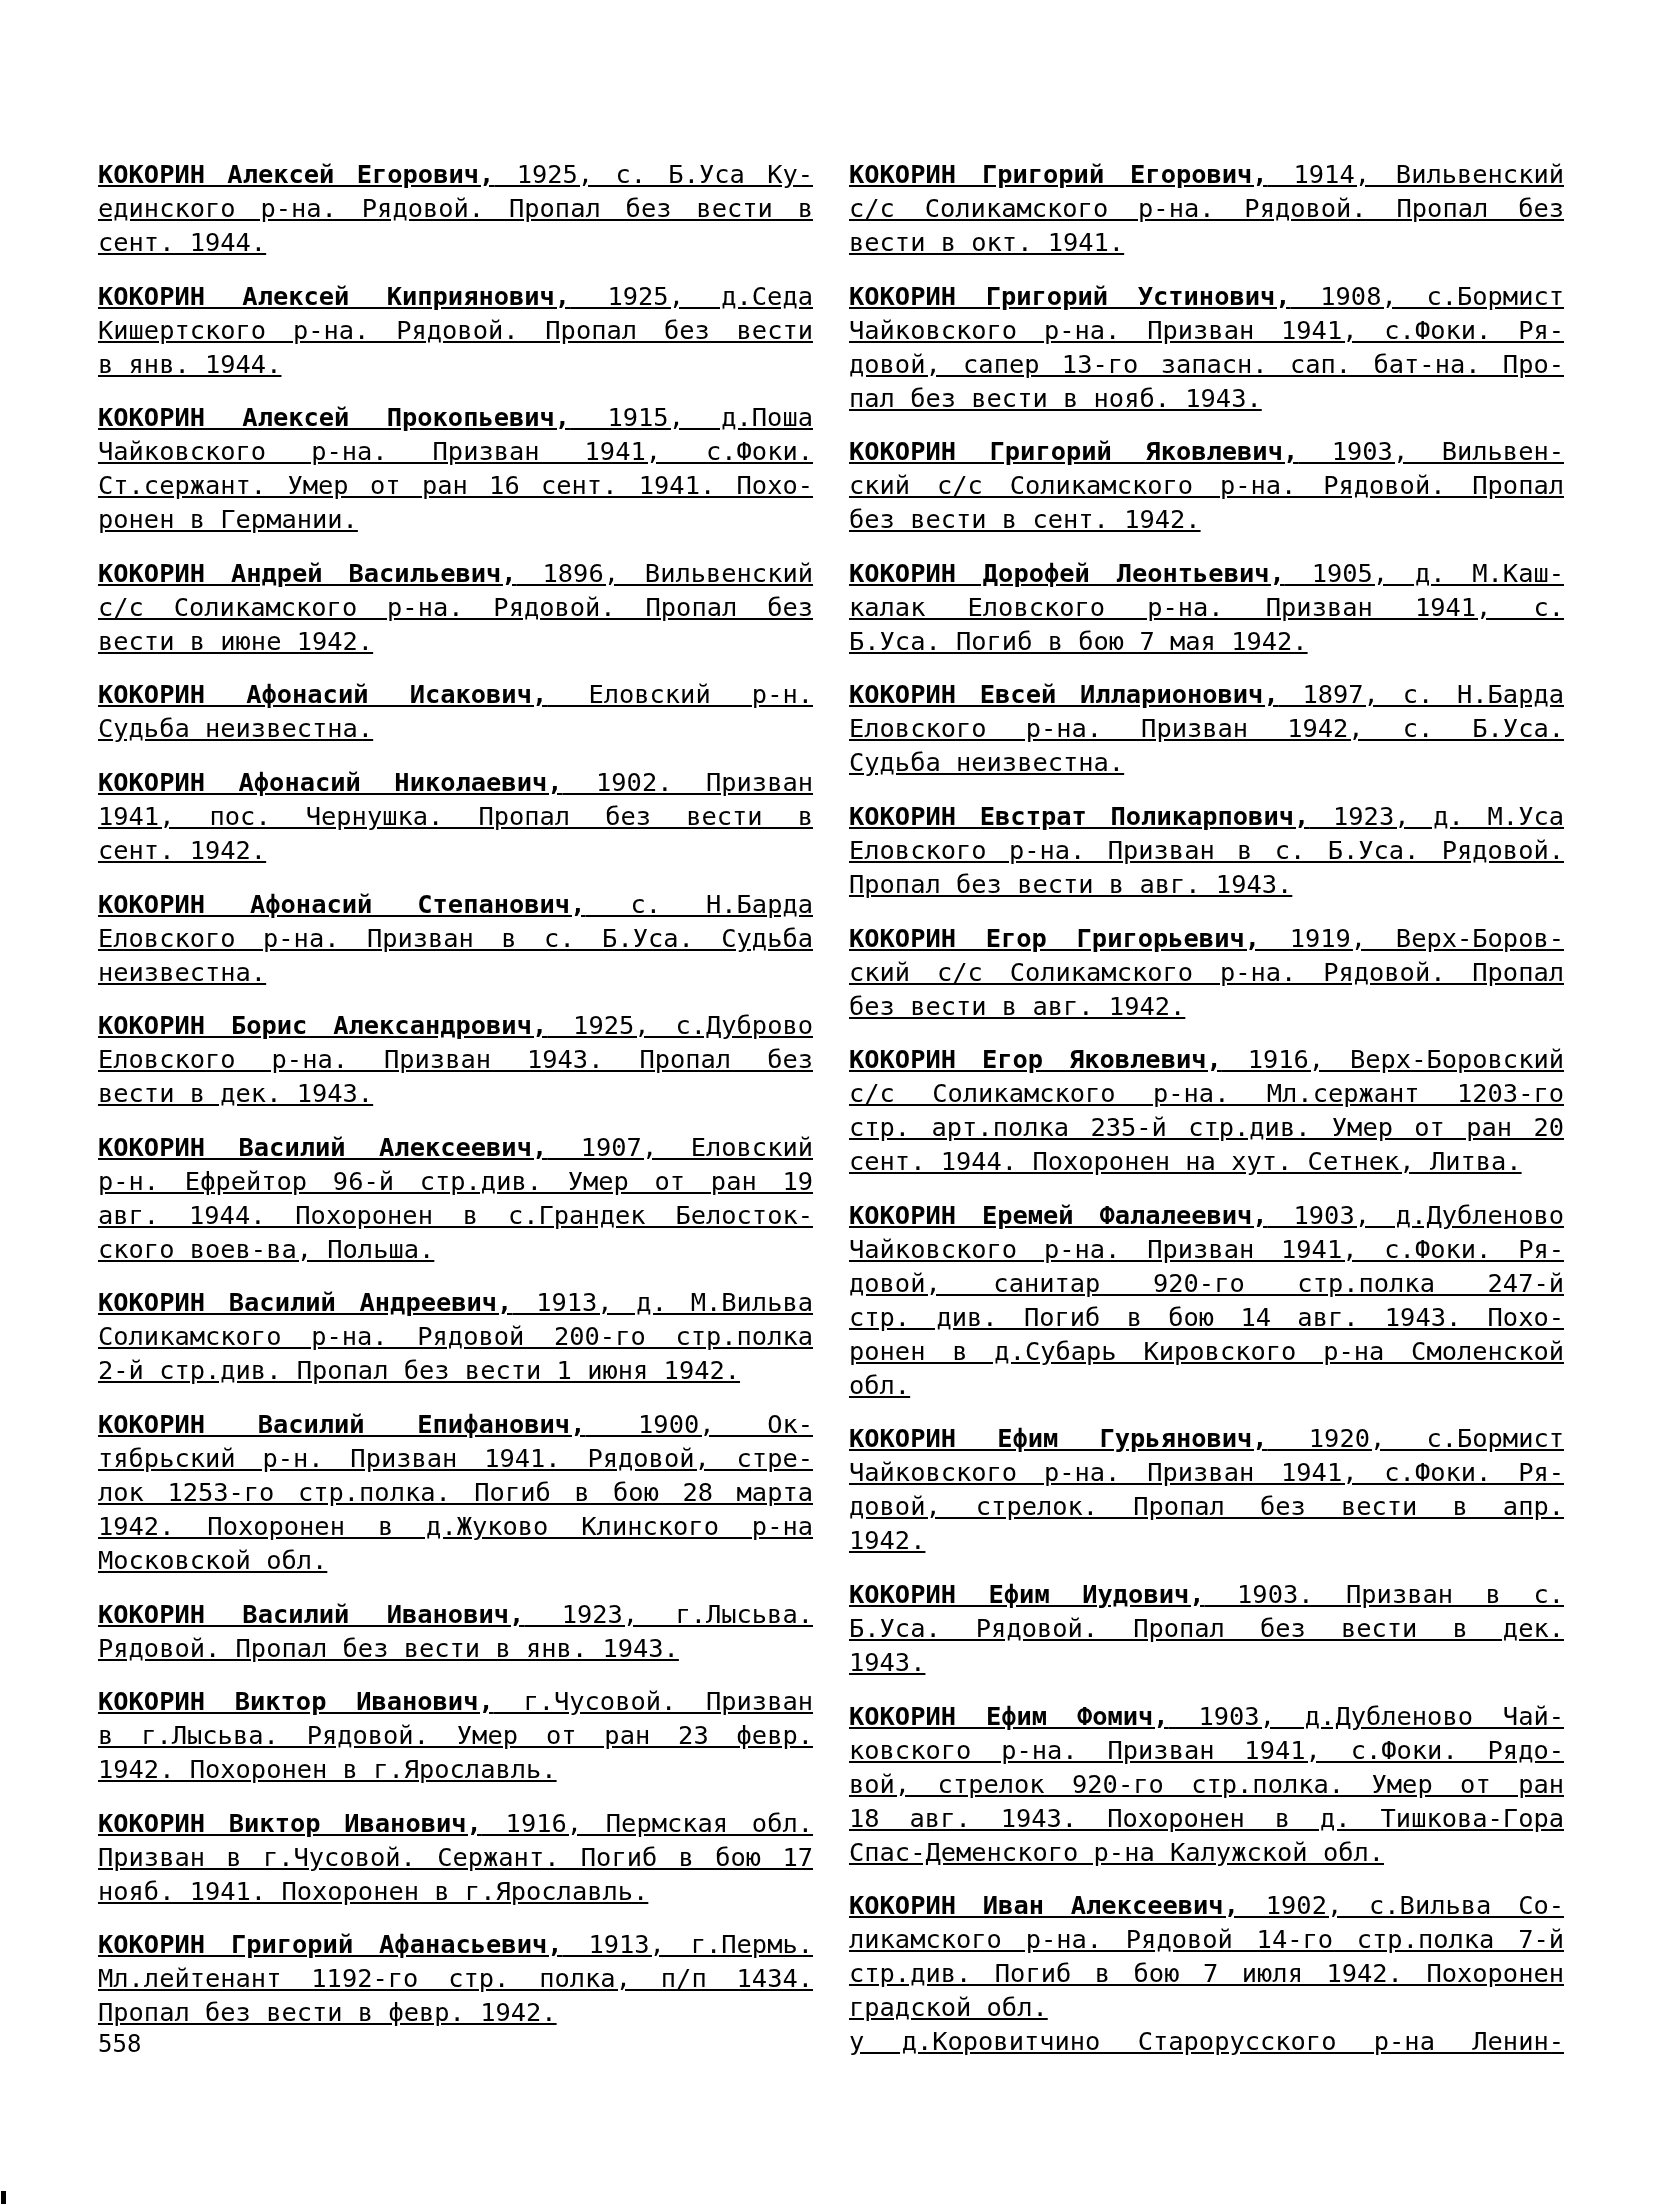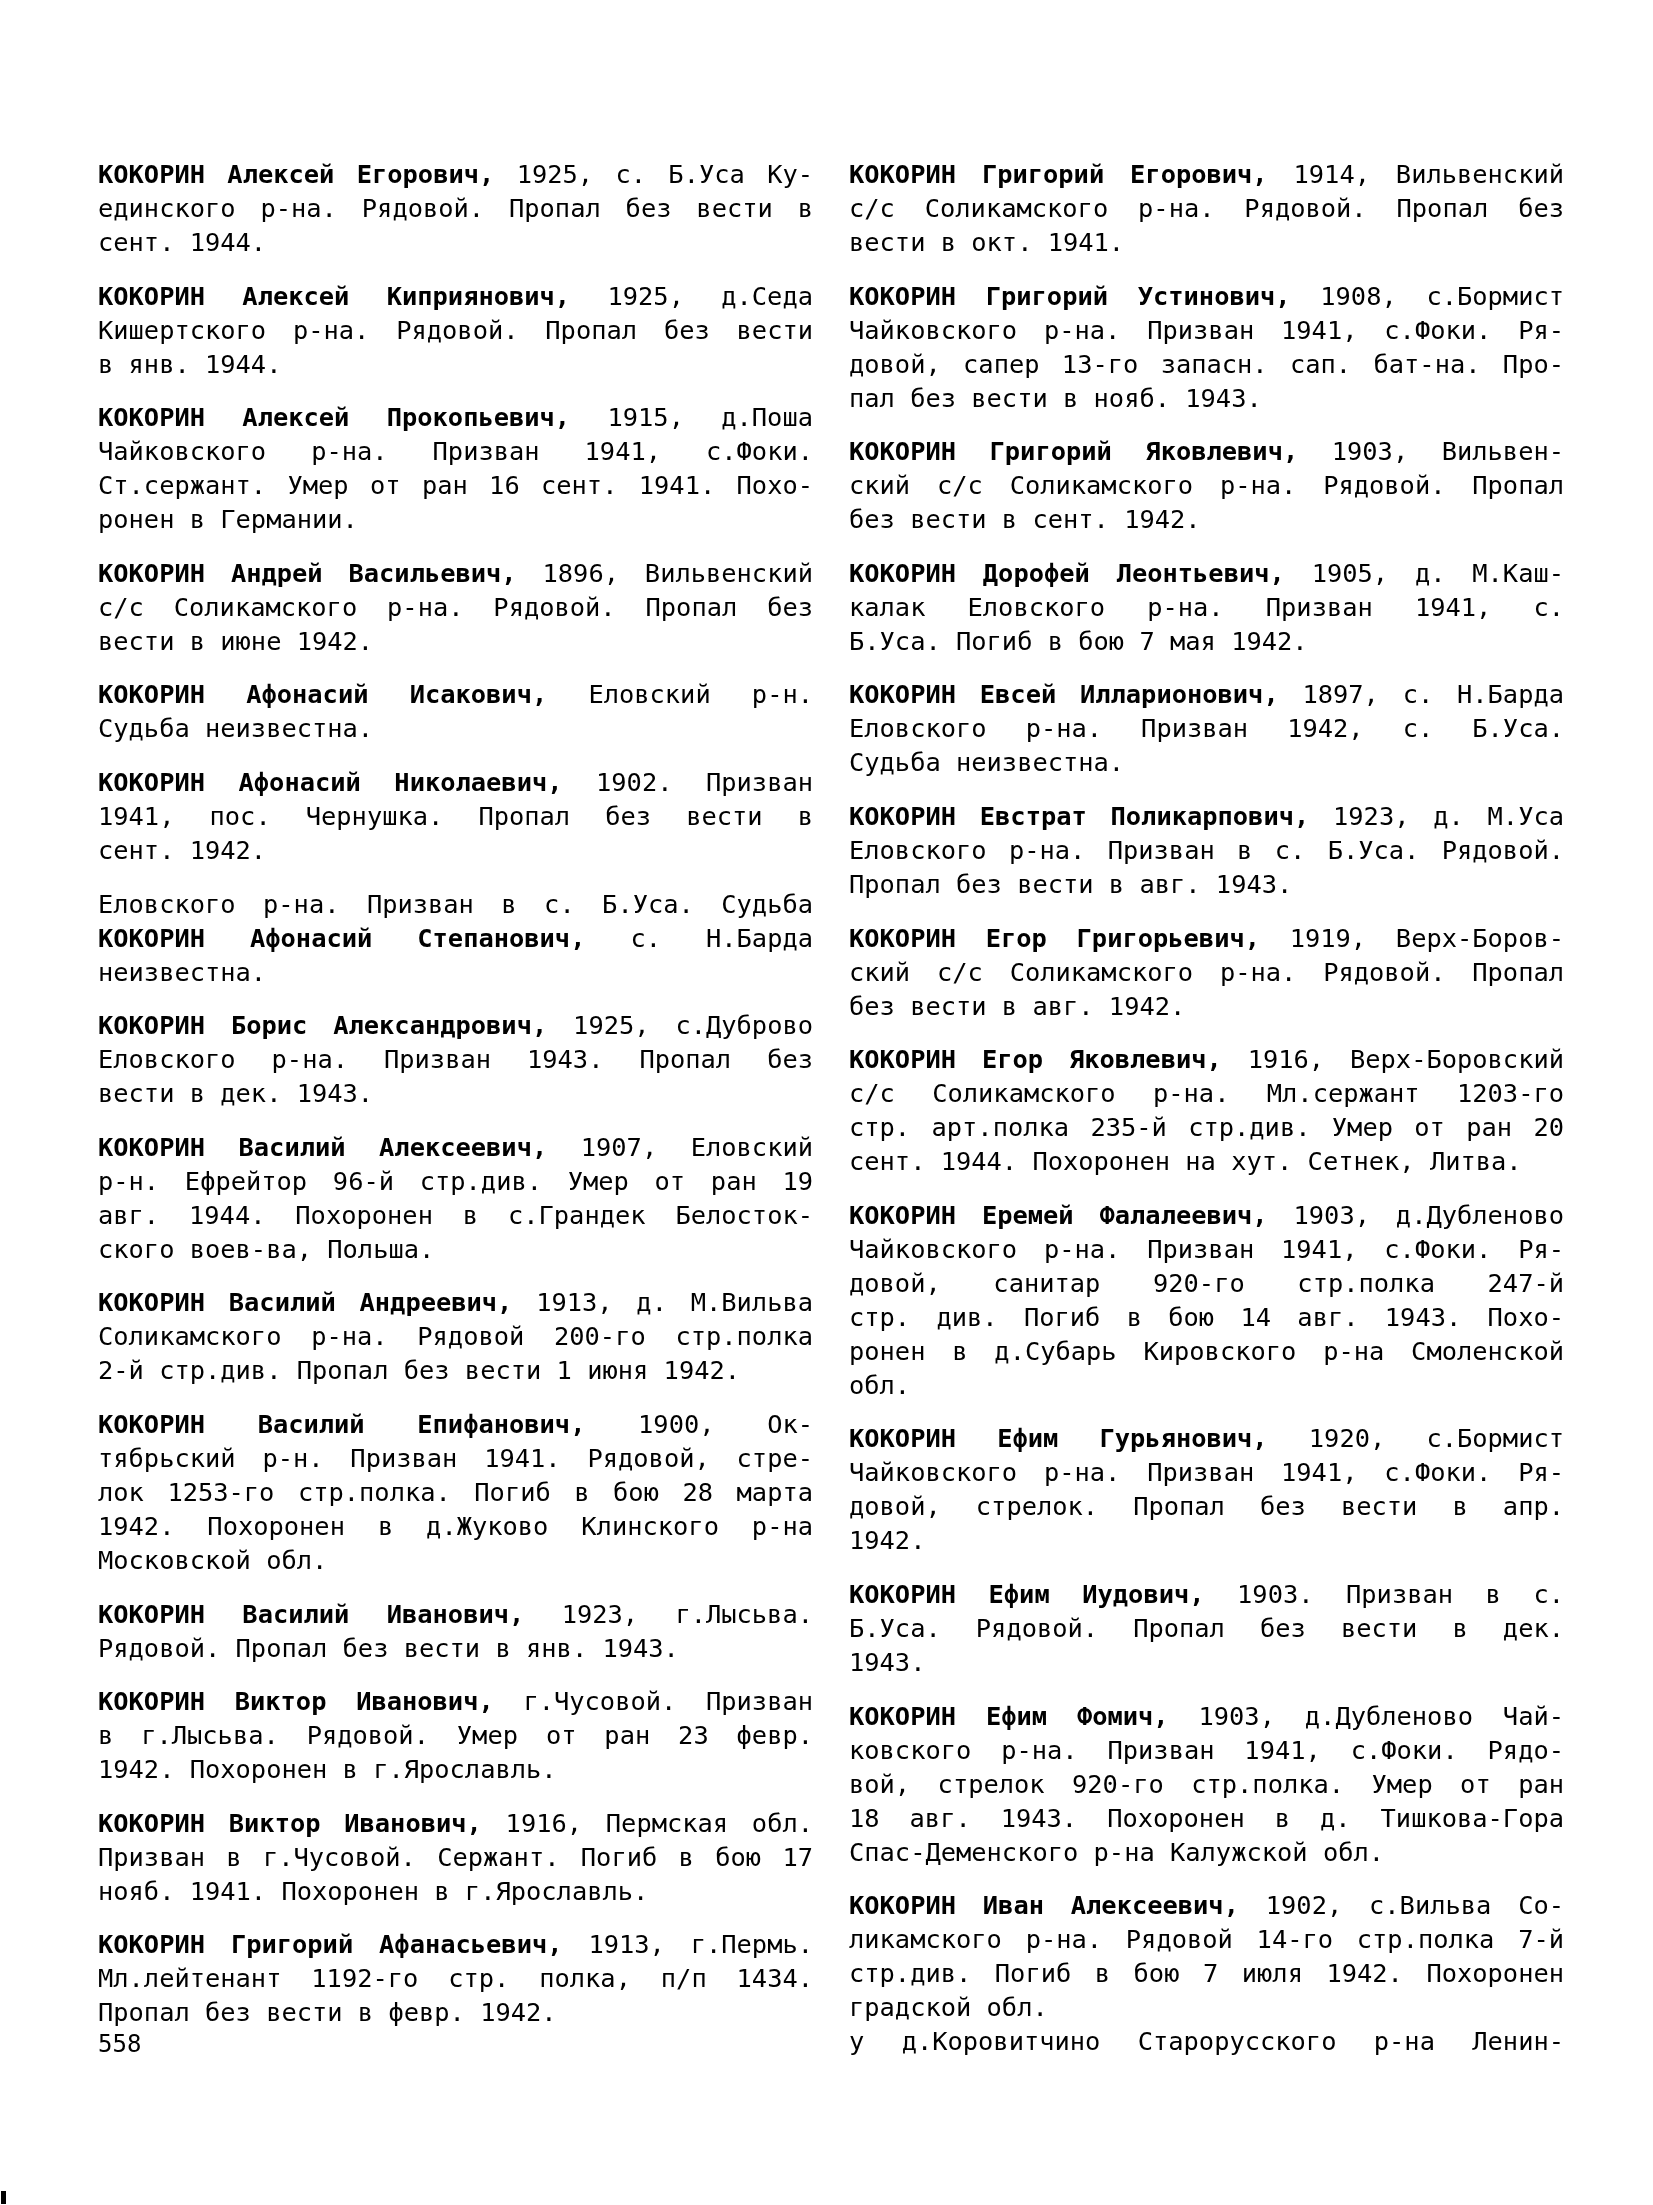--- a/index.html
+++ b/index.html
@@ -14,21 +14,21 @@
   }
   .col{
     position:absolute;
     top:157px;
     width:715px;
     font-size:25.4px;
     line-height:34px;
   }
   .col-left{left:98px;}
   .col-right{left:849px;}
-  .entry{margin:0 0 19.6px 0;}
+  .entry{margin:0 0 19.6px 0;text-decoration:underline;}
   .line{
     text-align:justify;
     text-align-last:justify;
     white-space:normal;
   }
   .line.end{
     text-align:right;
     text-align-last:left;
   }
   .nm{font-weight:700;}
@@ -77,22 +77,22 @@
       <div class="entry">
         <div class="line"><span class="nm">КОКОРИН Афонасий Исакович,</span> Еловский р-н.</div>
         <div class="line end">Судьба неизвестна.</div>
       </div>
       <div class="entry">
         <div class="line"><span class="nm">КОКОРИН Афонасий Николаевич,</span> 1902. Призван</div>
         <div class="line">1941, пос. Чернушка. Пропал без вести в</div>
         <div class="line end">сент. 1942.</div>
       </div>
       <div class="entry">
+        <div class="line"><span class="nm">КОКОРИН Афонасий Степанович,</span> с. Н.Барда</div>
         <div class="line">Еловского р-на. Призван в с. Б.Уса. Судьба</div>
-        <div class="line"><span class="nm">КОКОРИН Афонасий Степанович,</span> с. Н.Барда</div>
         <div class="line end">неизвестна.</div>
       </div>
       <div class="entry">
         <div class="line"><span class="nm">КОКОРИН Борис Александрович,</span> 1925, с.Дуброво</div>
         <div class="line">Еловского р-на. Призван 1943. Пропал без</div>
         <div class="line end">вести в дек. 1943.</div>
       </div>
       <div class="entry">
         <div class="line"><span class="nm">КОКОРИН Василий Алексеевич,</span> 1907, Еловский</div>
         <div class="line">р-н. Ефрейтор 96-й стр.див. Умер от ран 19</div>

